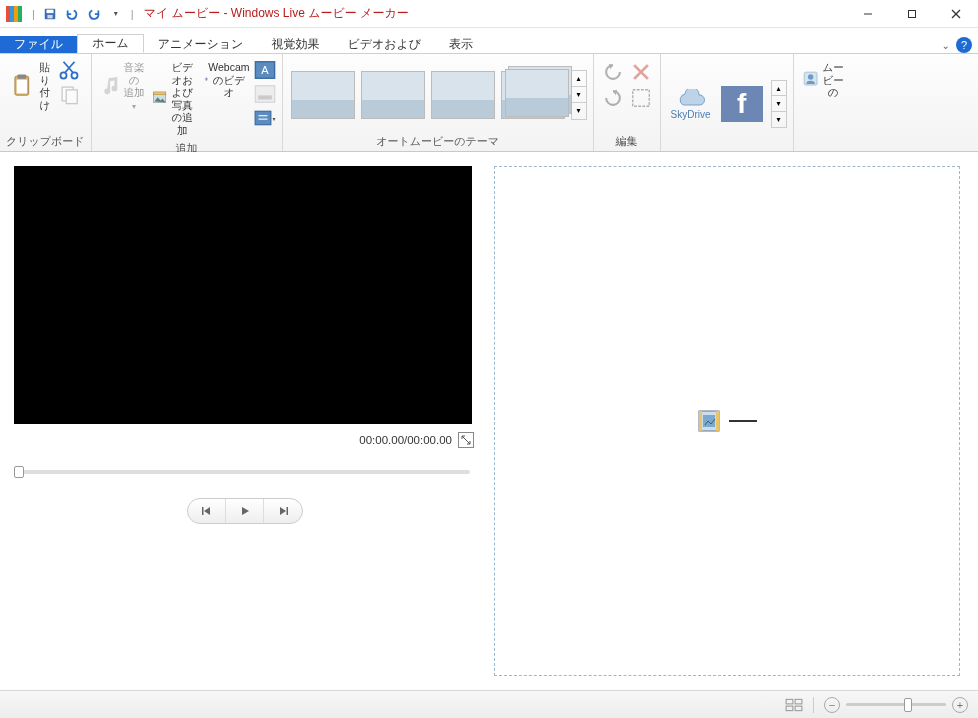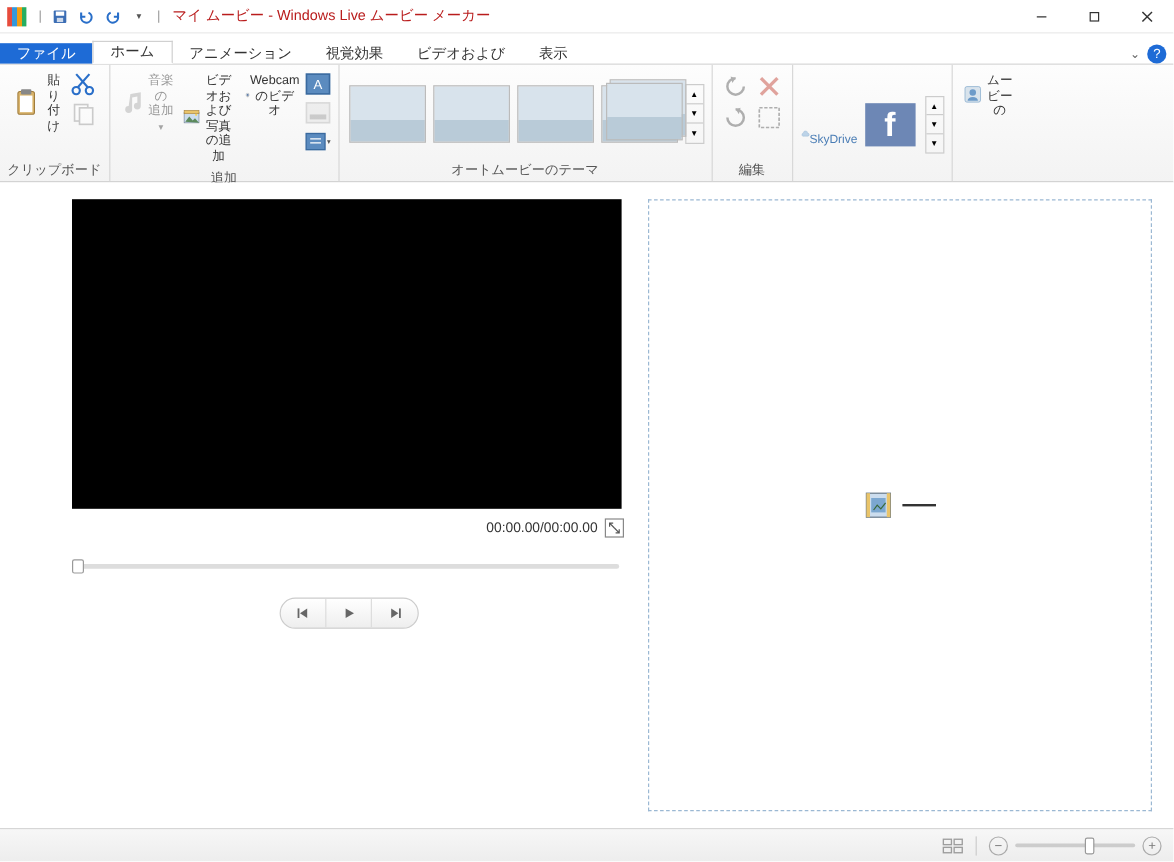--- a/index.html
+++ b/index.html
@@ -46,29 +46,29 @@
 .theme-gallery { display:flex; align-items:center; }
 .gallery-nav { width: 16px; display:flex; flex-direction:column; border:1px solid #ccc; margin-left:2px;}
 .gallery-nav div { height:16px; display:flex;align-items:center;justify-content:center; font-size:8px; border-bottom:1px solid #ccc; cursor:pointer;}
 .gallery-nav div:last-child{border-bottom:none;}
 
 
 .edit-col { display:flex; flex-direction:column; gap:4px; padding:4px 2px;}
 .edit-col .small-btn { opacity:0.45; }
 
 
-.skydrive-ico { width:48px; height:36px; display:flex; flex-direction:row; align-items:flex-end; justify-content:center; cursor:pointer; }
+.skydrive-ico { width:48px; height:36px; display:flex; flex-direction:column; align-items:center; justify-content:center; cursor:pointer; }
 .skydrive-ico .cloud { width:32px; height:20px; }
 .skydrive-ico .txt { font-size:10px; color:#4a7db5; }
 .fb-ico { width:42px; height:36px; background:#6d87b5; display:flex; align-items:center; justify-content:center; cursor:pointer; }
 .fb-ico span { color:#fff; font-size:28px; font-weight:bold; font-family: Arial; }
 
 
 .workarea { position:absolute; top:152px; left:0; right:0; bottom:28px; display:flex; background:#fff; }
-.preview-pane { width: 490px; padding: 14px; margin-left: 46px; }
+.preview-pane { width: 490px; padding: 14px; }
 .preview-video { width: 458px; height: 258px; background:#000; }
 .time-row { text-align:right; font-size:11.5px; color:#333; margin-top:8px; display:flex; justify-content:flex-end; align-items:center; gap:6px; padding-right:2px;}
 .fullscreen-btn { width:16px; height:16px; border:1px solid #888; display:flex; align-items:center; justify-content:center; cursor:pointer; font-size:9px;}
 .seek { width: 456px; height:4px; background:#ddd; border-radius:2px; margin-top:22px; position:relative;}
 .seek-thumb { position:absolute; left:0; top:-4px; width:10px; height:12px; background:#fff; border:1px solid #999; border-radius:2px; cursor:pointer;}
 .play-controls { display:flex; justify-content:center; margin-top:24px; }
 .pc-group { display:flex; border:1px solid #ccc; border-radius:14px; overflow:hidden; background:linear-gradient(#fff,#eee);}
 .pc-btn { width:38px; height:24px; display:flex; align-items:center; justify-content:center; border-right:1px solid #ddd; cursor:pointer;}
 .pc-btn:last-child{border-right:none;}
 .pc-btn svg{width:12px;height:12px; fill:#666;}

